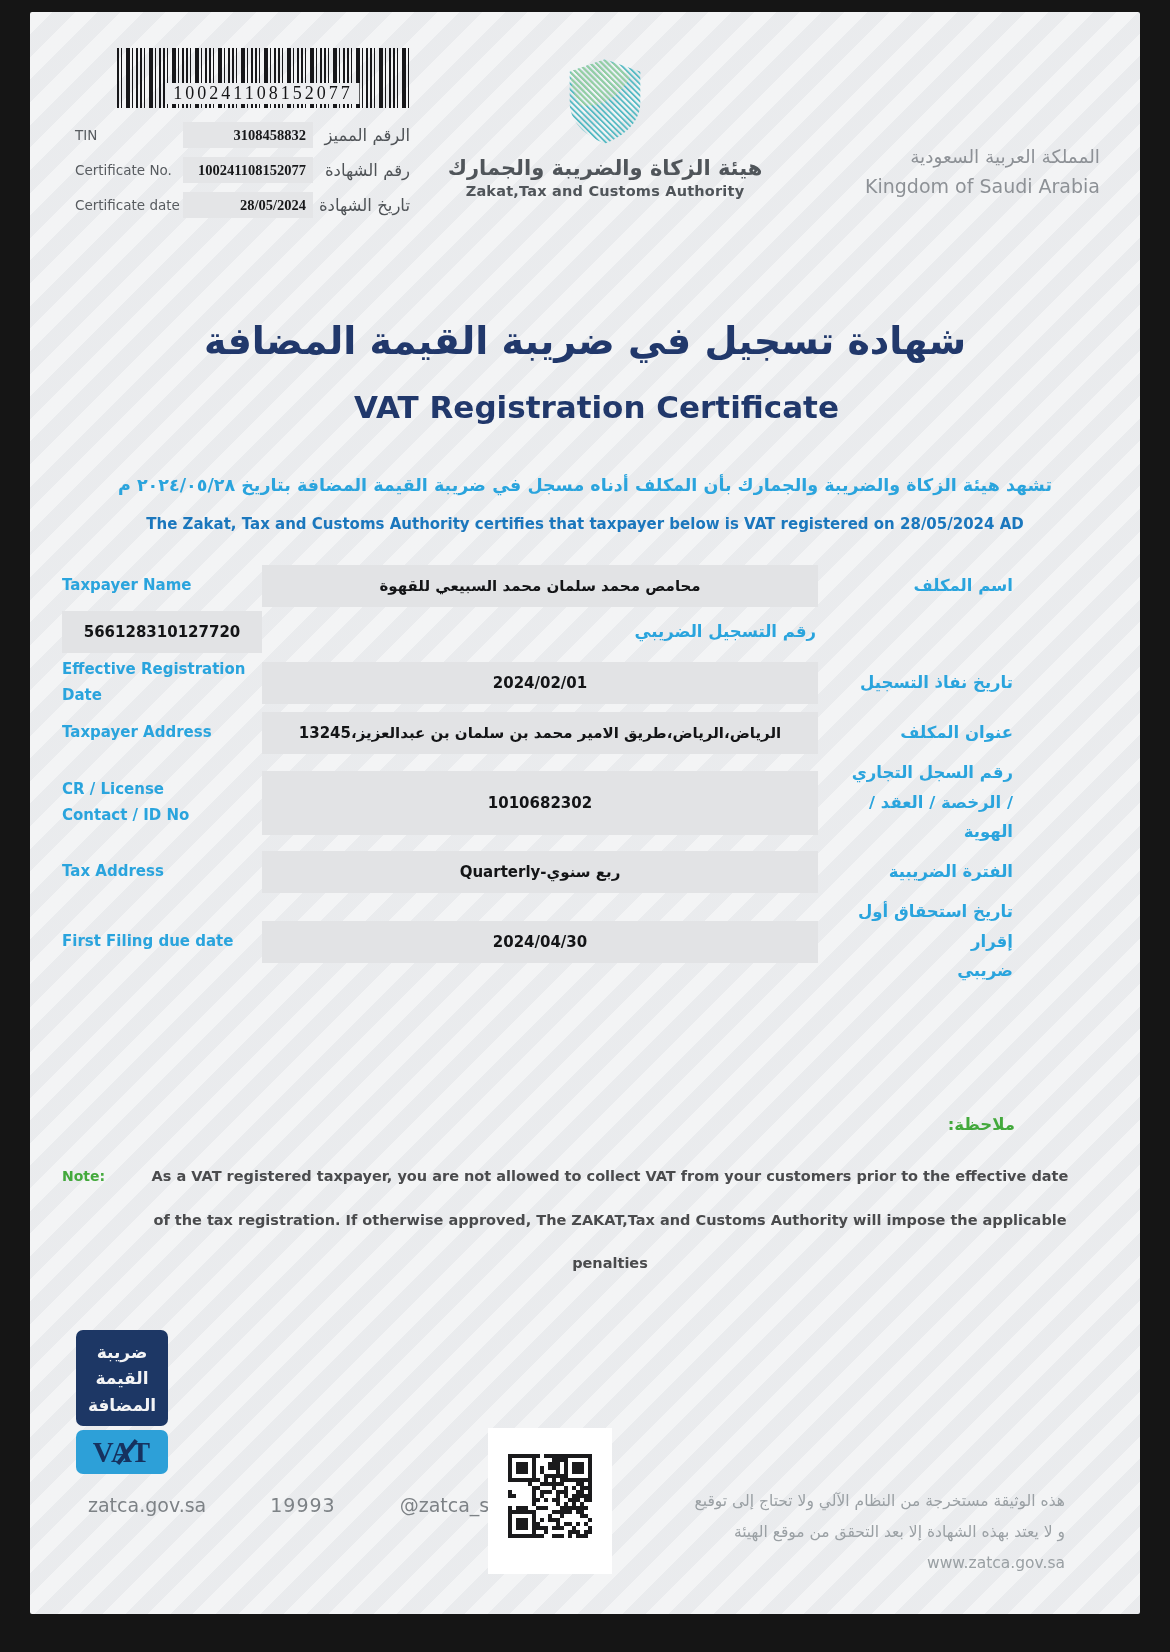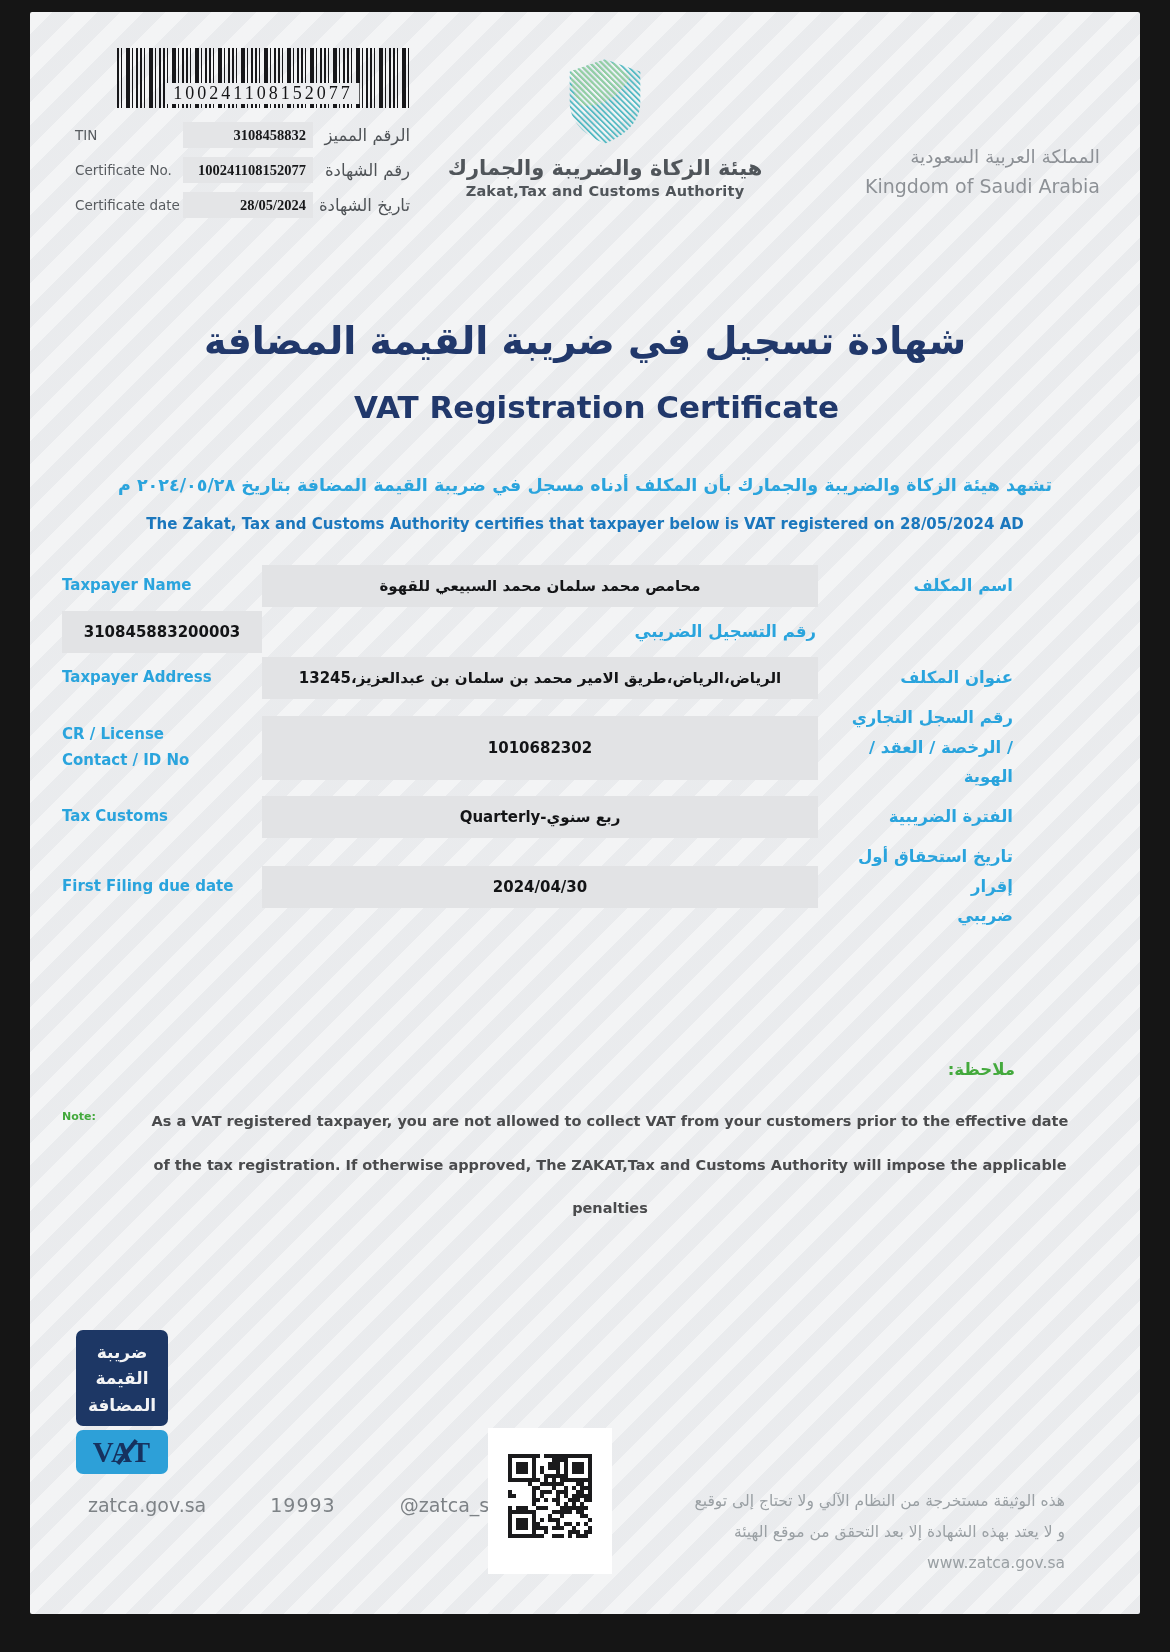--- a/index.html
+++ b/index.html
@@ -75,21 +75,21 @@
     font-size:15px; font-weight:bold; color:#131416; text-align:center; padding:4px 14px;
   }
   .trow.tall .t-val { min-height:64px; }
   .t-ar { font-size:16.5px; font-weight:bold; color:#2aa4dd; text-align:right; direction:rtl; white-space:pre-line; line-height:1.8; padding-right:2px; }
 
   
   .note-ar { direction:rtl; display:flex; align-items:flex-start; margin:118px 125px 0 155px; }
   .note-label-ar { font-size:16.5px; font-weight:bold; color:#43a93c; margin-left:26px; line-height:2.5; white-space:nowrap; }
   .note-body-ar { font-size:16px; font-weight:bold; color:#3a3b3d; line-height:2.5; text-align:right; }
   .note-en { display:flex; align-items:flex-start; margin:10px 70px 0 32px; }
-  .note-label-en { font-size:11px; font-weight:bold; color:#43a93c; width:88px; flex:0 0 auto; line-height:3; }
+  .note-label-en { font-size:14px; font-weight:bold; color:#43a93c; width:88px; flex:0 0 auto; line-height:3; }
   .note-body-en { flex:1; font-size:14.5px; font-weight:bold; color:#4a4b4d; line-height:3; text-align:center; }
 
   
   .vat-logo { position:absolute; left:46px; top:1318px; width:92px; }
   .vat-top {
     background:#1d3765; border-radius:7px; padding:9px 6px 8px;
     text-align:center; color:#f2f3f5; font-size:17px; font-weight:bold; line-height:1.55; direction:rtl;
   }
   .vat-bottom {
     margin-top:4px; background:#2da0d8; border-radius:7px; height:44px;
@@ -178,37 +178,42 @@
     <div class="statement-en">The Zakat, Tax and Customs Authority certifies that taxpayer below is VAT registered on 28/05/2024 AD</div>
   </div>
 
   <div class="ftable">
     <div class="trow">
       <div class="t-en">Taxpayer Name</div>
       <div class="t-val" dir="rtl">محامص محمد سلمان محمد السبيعي للقهوة</div>
       <div class="t-ar">اسم المكلف</div>
     </div>
     <div class="trow">
-      <div class="t-val" dir="ltr">310845883200003</div>
+      <div class="t-val" dir="ltr">566128310127720</div>
       <div class="t-ar">رقم التسجيل الضريبي</div>
+    </div>
+    <div class="trow">
+      <div class="t-en">Effective Registration Date</div>
+      <div class="t-val" dir="ltr">2024/02/01</div>
+      <div class="t-ar">تاريخ نفاذ التسجيل</div>
     </div>
     <div class="trow">
       <div class="t-en">Taxpayer Address</div>
       <div class="t-val" dir="rtl">الرياض،الرياض،طريق الامير محمد بن سلمان بن عبدالعزيز،13245</div>
       <div class="t-ar">عنوان المكلف</div>
     </div>
     <div class="trow tall">
       <div class="t-en">CR / License
 Contact / ID No</div>
       <div class="t-val" dir="ltr">1010682302</div>
       <div class="t-ar">رقم السجل التجاري
 / الرخصة / العقد / الهوية</div>
     </div>
     <div class="trow">
-      <div class="t-en">Tax Customs</div>
+      <div class="t-en">Tax Address</div>
       <div class="t-val" dir="rtl">ربع سنوي-Quarterly</div>
       <div class="t-ar">الفترة الضريبية</div>
     </div>
     <div class="trow">
       <div class="t-en">First Filing due date</div>
       <div class="t-val" dir="ltr">2024/04/30</div>
       <div class="t-ar">تاريخ استحقاق أول إقرار
 ضريبي</div>
     </div>
   </div>

